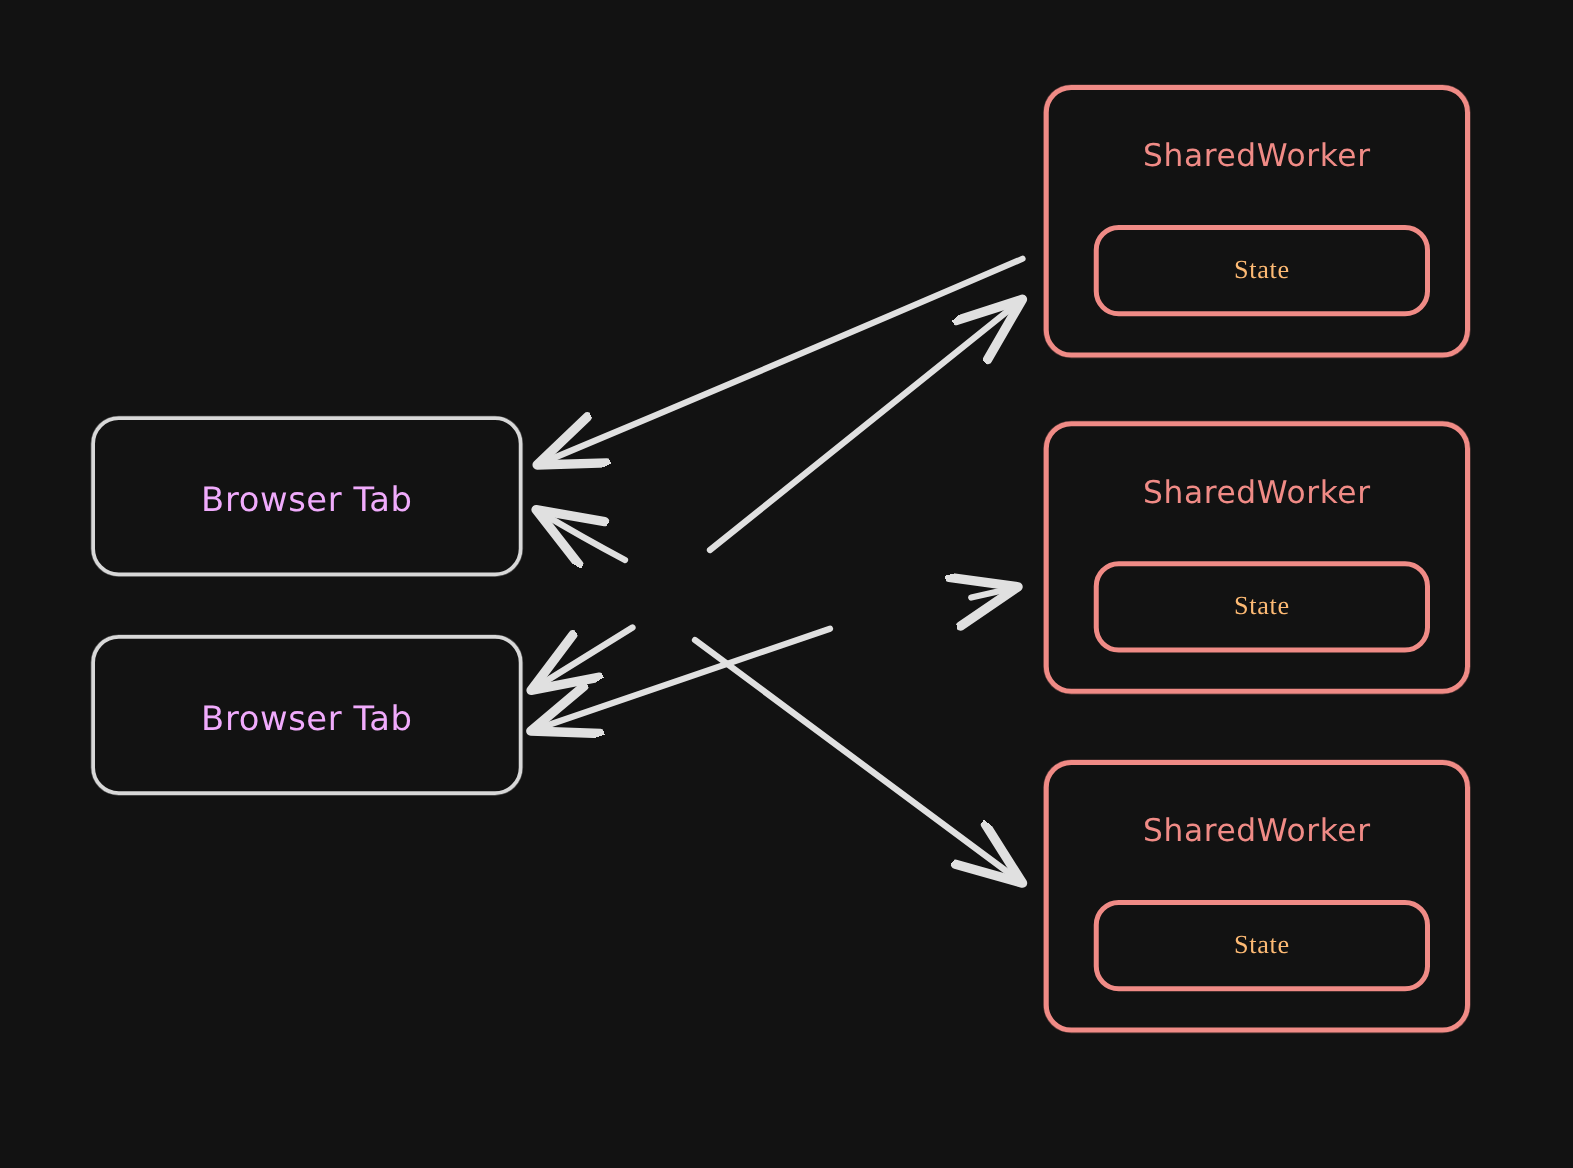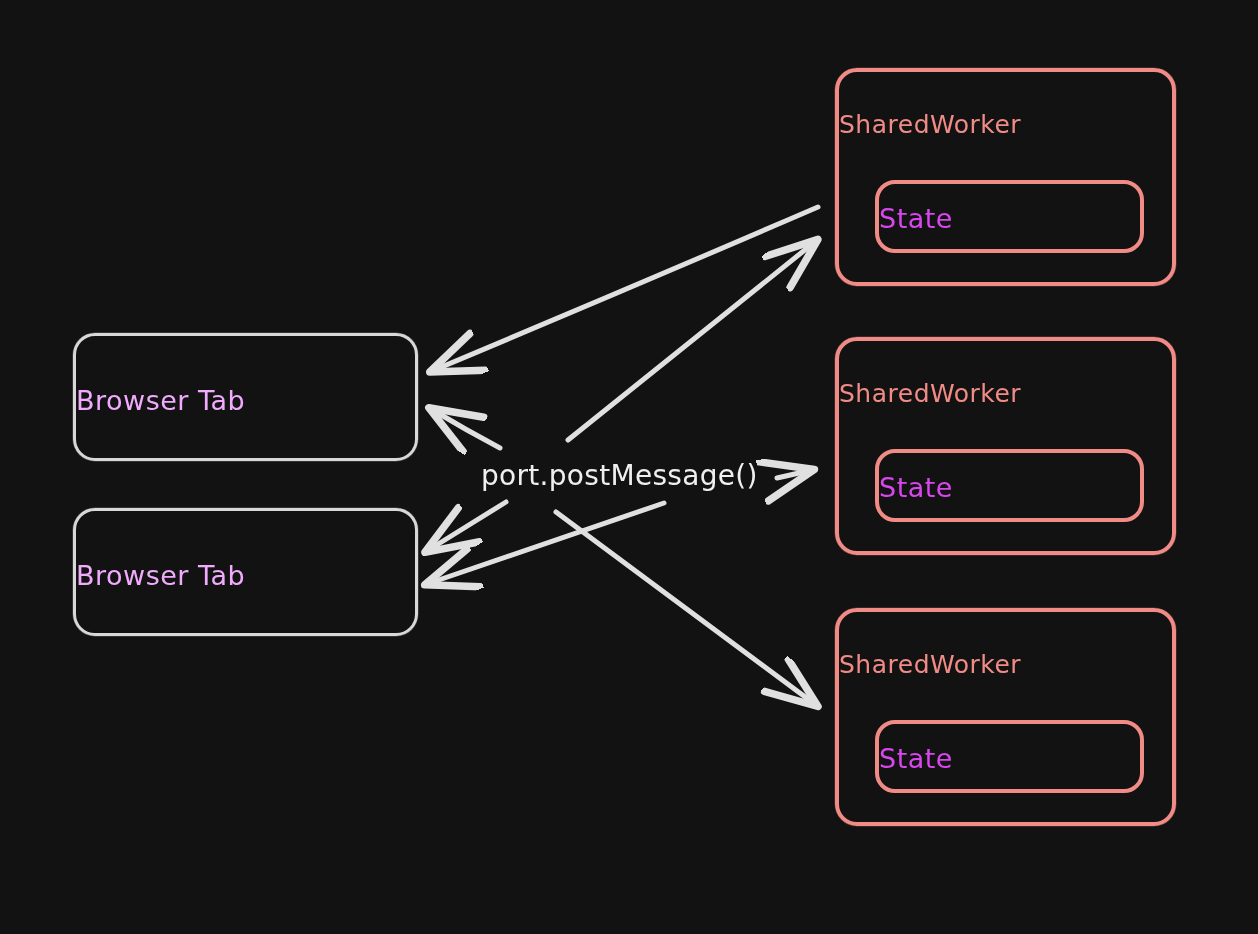--- a/index.html
+++ b/index.html
@@ -34,35 +34,36 @@
   }
   .state-node {
     border-color: #f08b86;
     border-width: 4px;
     border-radius: 20px;
   }
   .node-label {
     position: absolute;
     left: 0;
     right: 0;
-    text-align: left;
+    text-align: center;
     letter-spacing: 0.5px;
     white-space: nowrap;
   }
   .tab-label {
     color: #f0abfc;
     font-size: 27px;
   }
   .worker-title {
     color: #f08b86;
     font-size: 25px;
   }
   .state-label {
-    color: #d946ef;
-    font-size: 27px;
+    color: #fdba74;
+    font-size: 21px;
+    font-family: Liberation Serif, serif;
   }
   #edge-layer {
     position: absolute;
     left: 0;
     top: 0;
     width: 1258px;
     height: 934px;
     pointer-events: none;
   }
   .center-label {
@@ -118,15 +119,14 @@
     </div>
   </div>
 
   <div class="node worker-node" style="left:835px; top:608px; width:341px; height:218px;">
     <div class="node-label worker-title" style="top:38px;">SharedWorker</div>
     <div class="node state-node" style="left:36px; top:108px; width:269px; height:73px;">
       <div class="node-label state-label" style="top:19px;">State</div>
     </div>
   </div>
 
-  <div class="center-label" style="left:481px; top:459px;">port.postMessage()</div>
 
 </div>
 
 </body></html>

